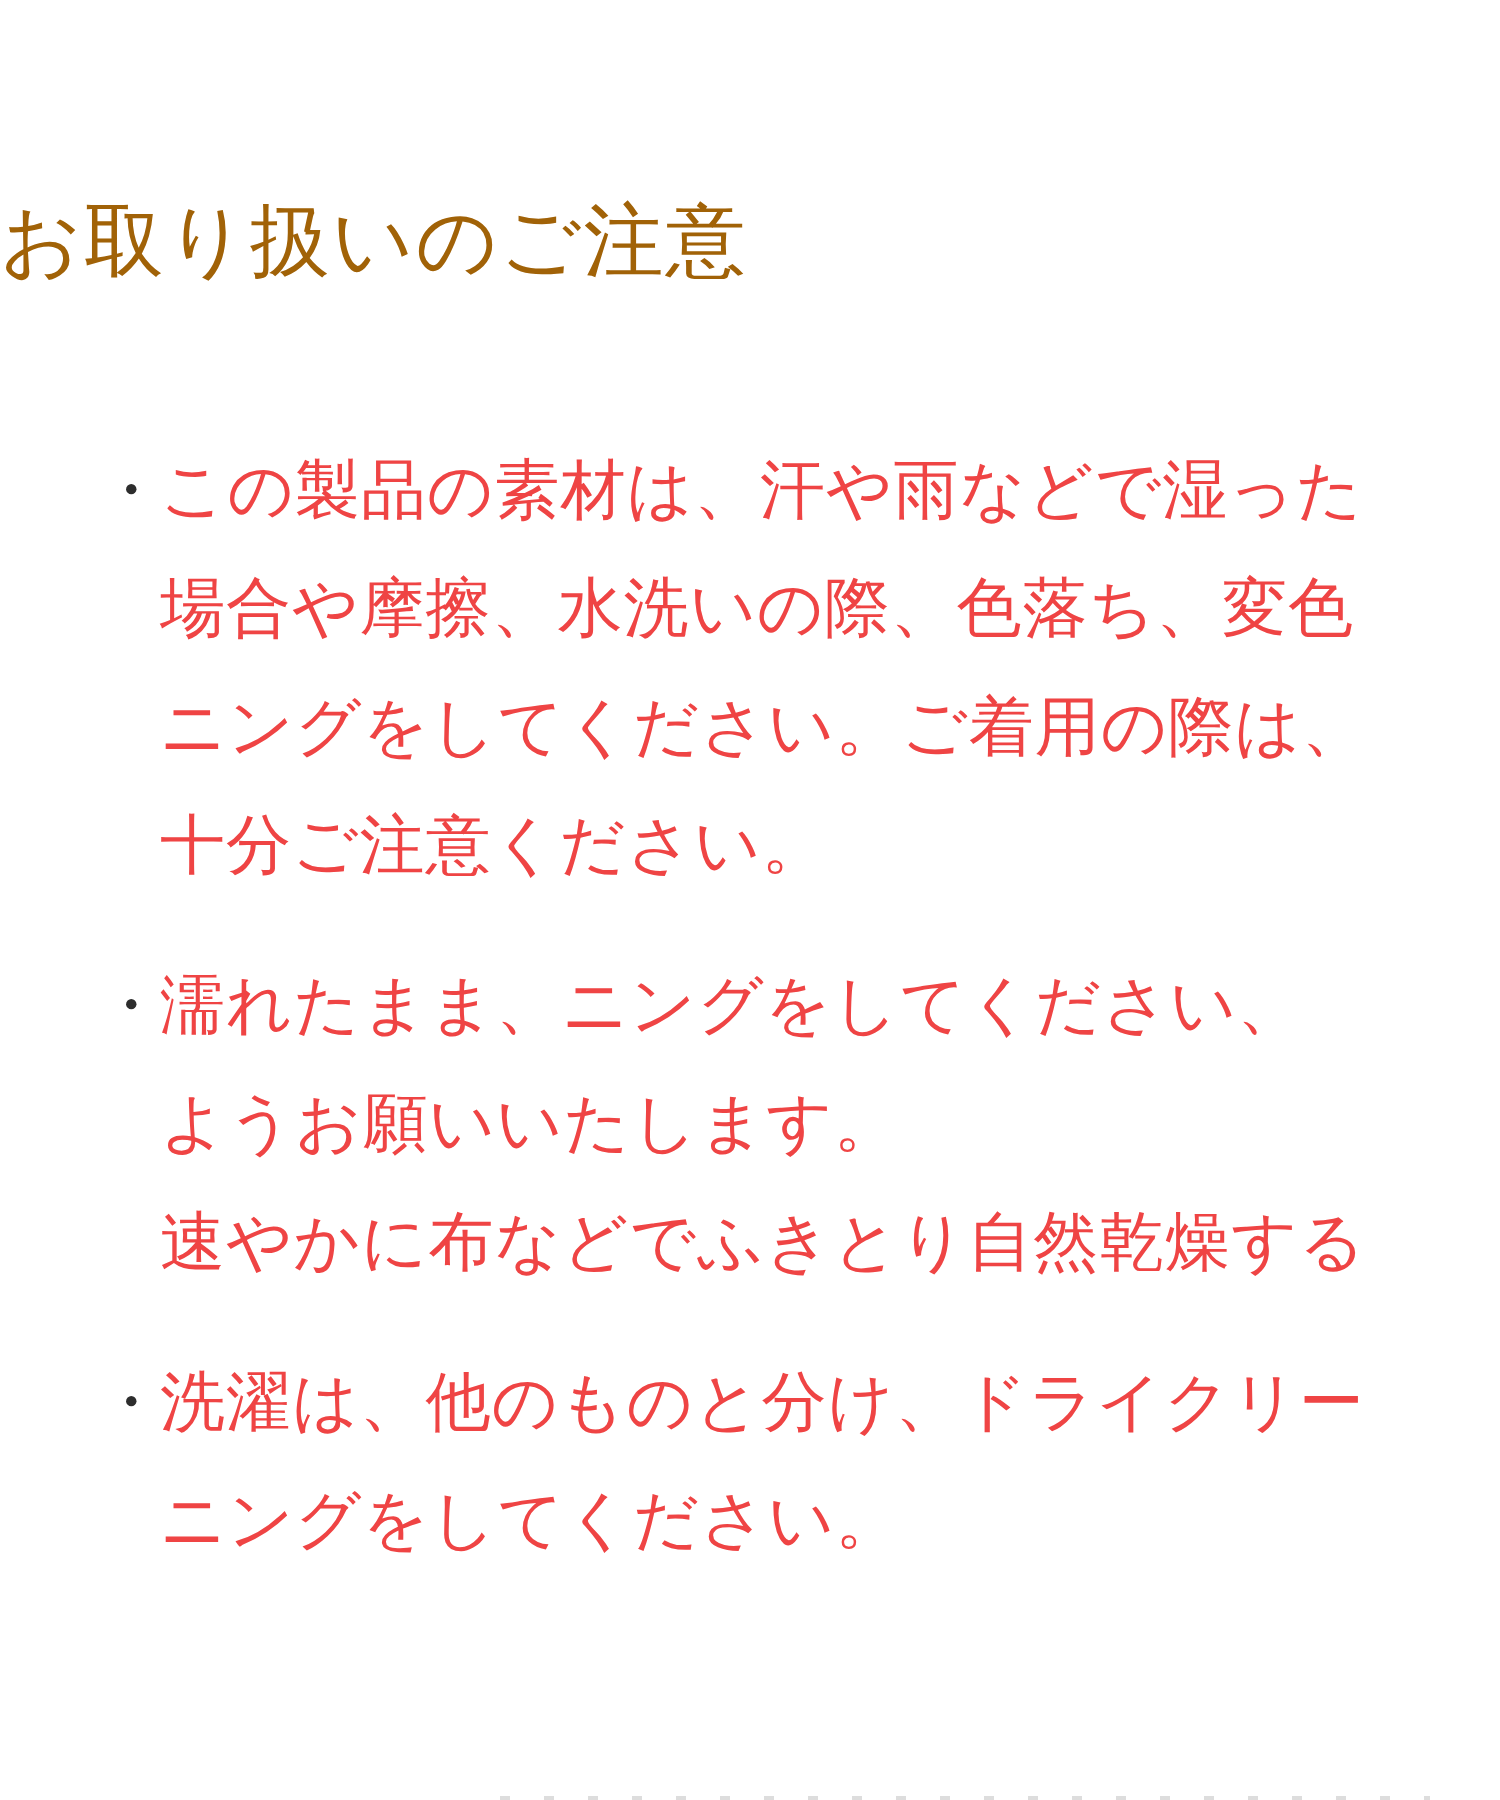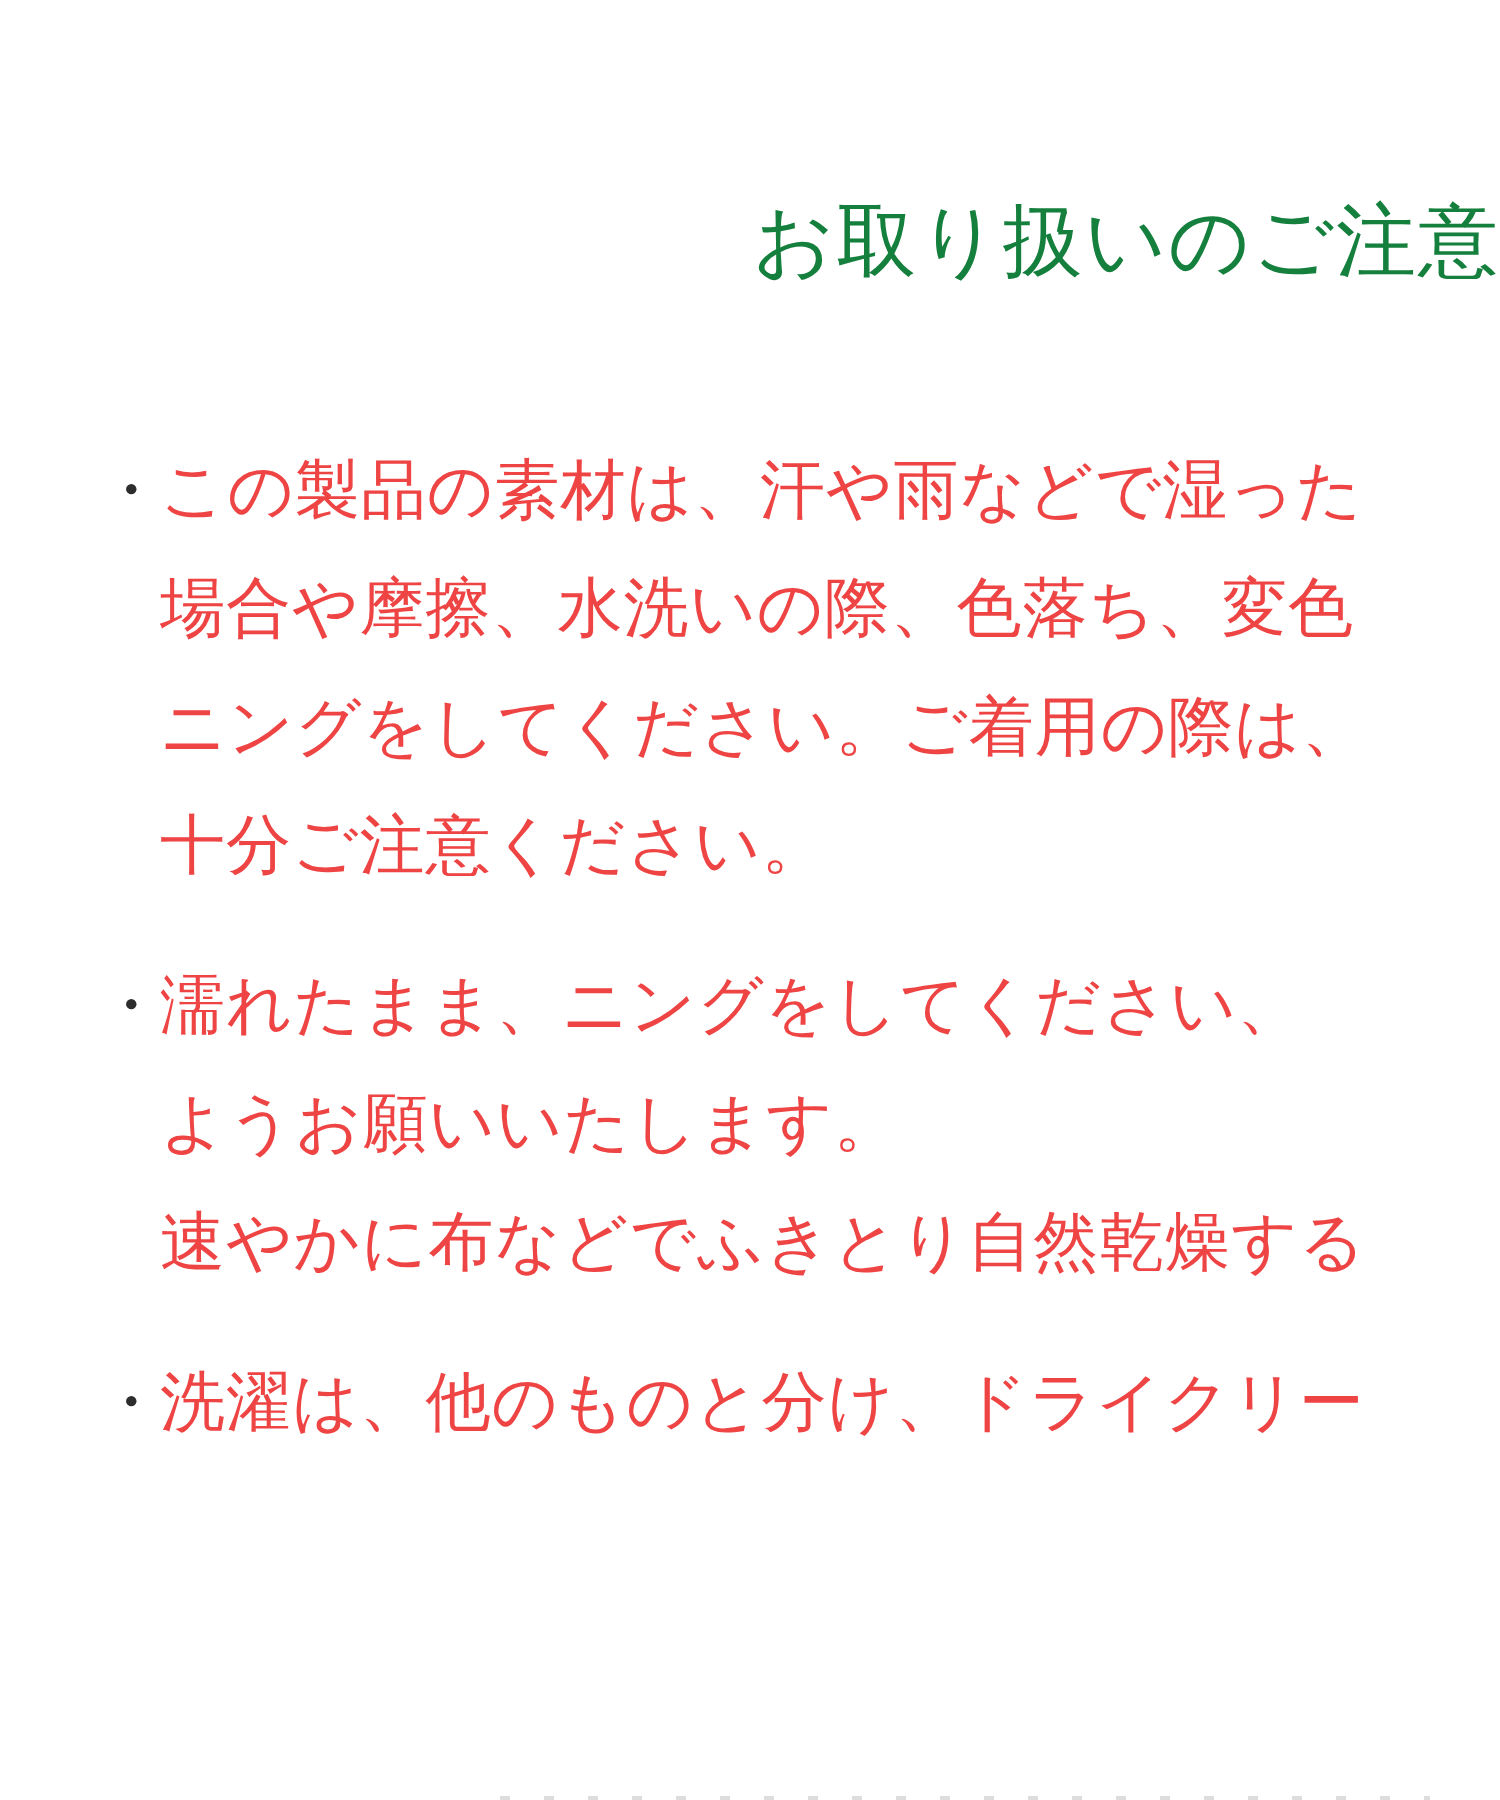--- a/index.html
+++ b/index.html
@@ -16,25 +16,25 @@
   .page {
     position: relative;
     width: 1500px;
     height: 1800px;
     background: #ffffff;
     color: #2d2d2d;
   }
   .doc-title {
     margin: 0;
     padding-top: 188px;
-    text-align: right;
+    text-align: left;
     font-size: 80px;
     font-weight: 500;
     letter-spacing: 2px;
-    color: #15803d;
+    color: #a16207;
   }
   .notes {
     margin-top: 135px;
   }
   .bullet-item {
     position: relative;
     padding-left: 160px;
     padding-right: 60px;
     margin-bottom: 42px;
   }
@@ -91,19 +91,20 @@
     <div class="bullet-item">
       <span class="bullet-marker">・</span>
       <div class="note-line">濡れたまま、ニングをしてください、</div>
       <div class="note-line">ようお願いいたします。</div>
       <div class="note-line">速やかに布などでふきとり自然乾燥する</div>
     </div>
 
     <div class="bullet-item">
       <span class="bullet-marker">・</span>
       <div class="note-line">洗濯は、他のものと分け、ドライクリー</div>
+      <div class="note-line">ニングをしてください。</div>
     </div>
 
   </div>
 
   <div class="cropped-text-edge"></div>
 
 </div>
 
 </body></html>

